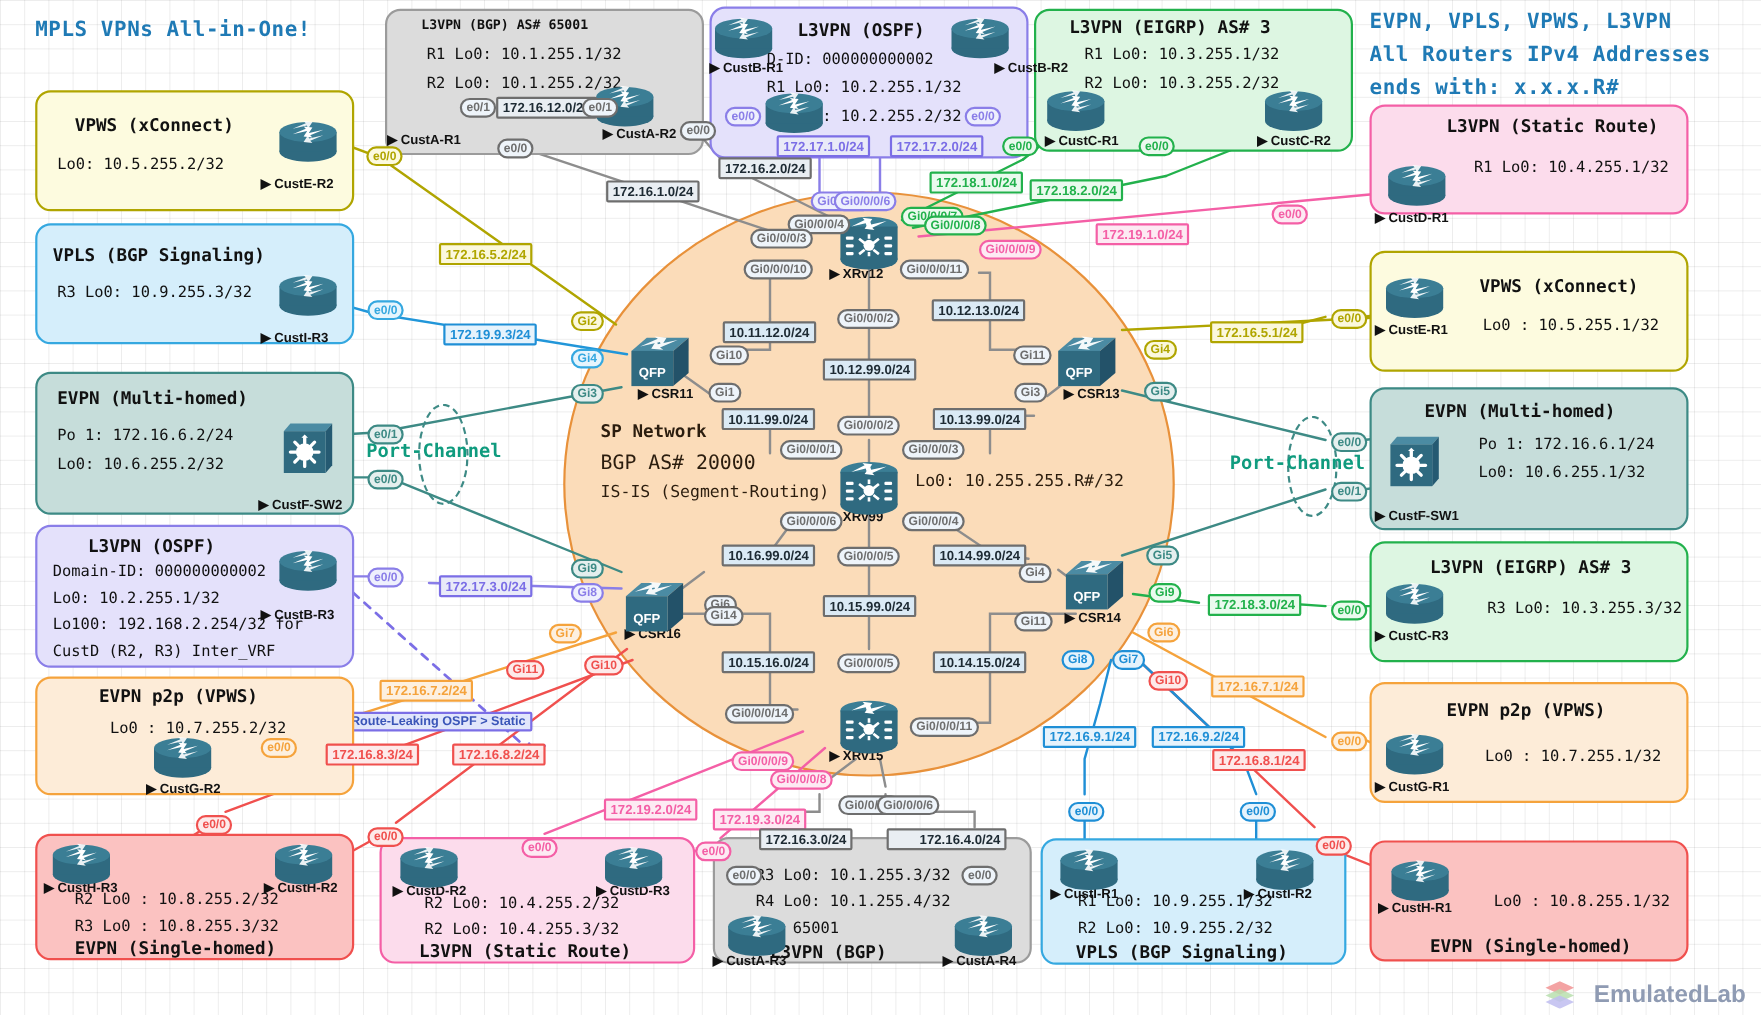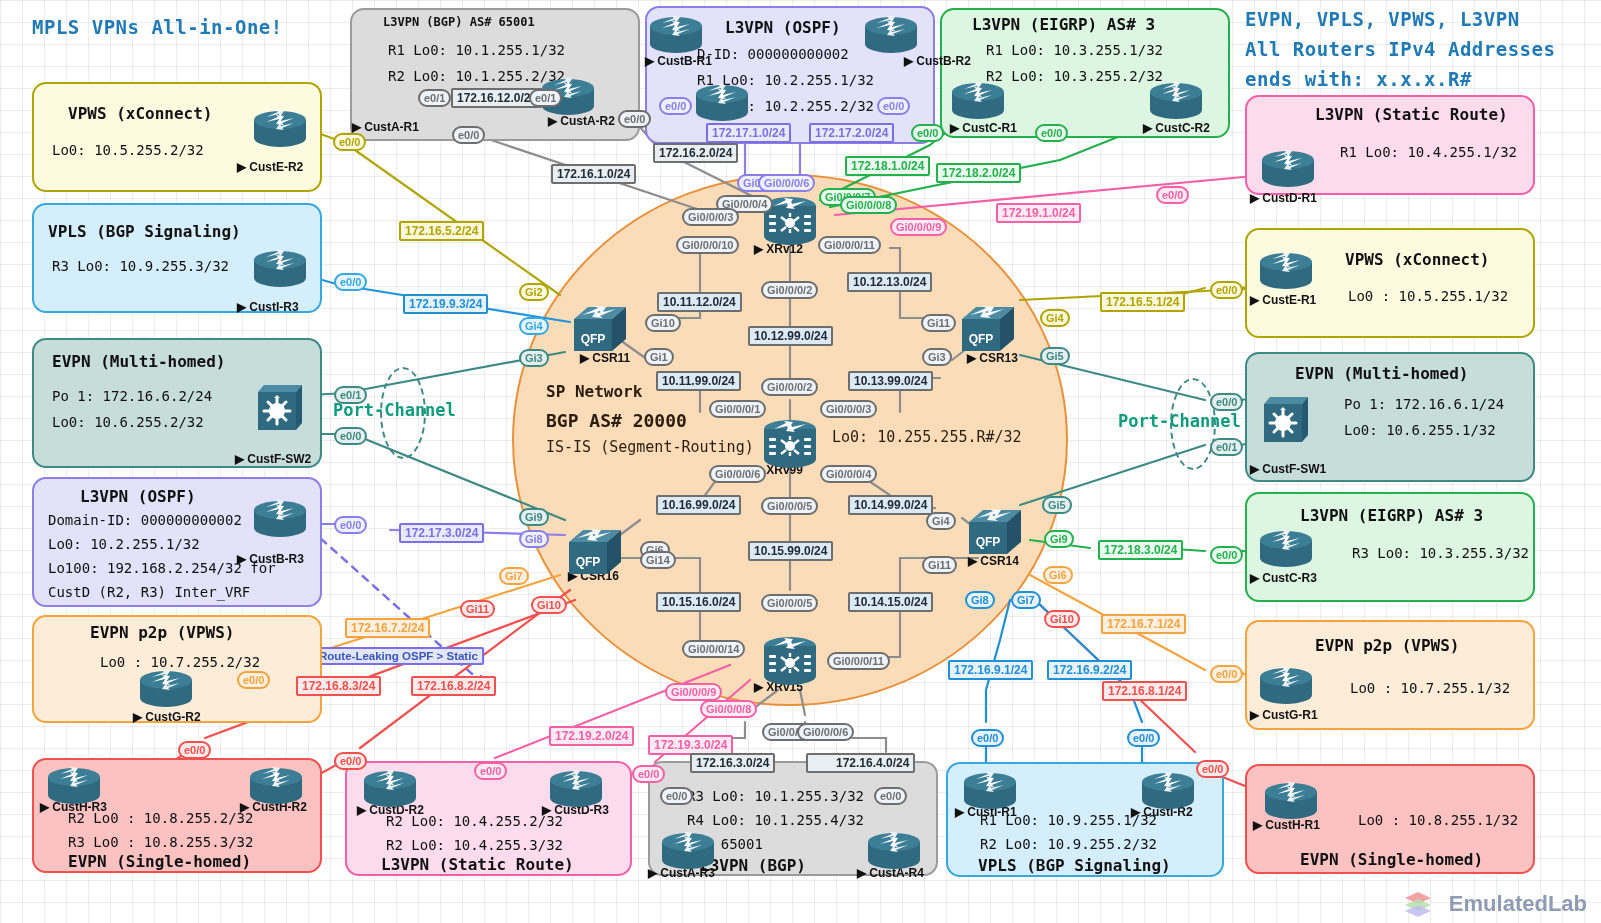--- a/index.html
+++ b/index.html
@@ -169,21 +169,21 @@
 </svg>
 
 <div class="layer">
 
   <div class="ftext hdr" style="left:32px;top:16px;">MPLS VPNs All-in-One!</div>
   <div class="ftext hdr" style="left:1245px;top:8px;">EVPN, VPLS, VPWS, L3VPN</div>
   <div class="ftext hdr" style="left:1245px;top:38px;">All Routers IPv4 Addresses</div>
   <div class="ftext hdr" style="left:1245px;top:68px;">ends with: x.x.x.R#</div>
 
   <div class="ftext" style="left:546px;top:382px;font-size:16px;font-weight:bold;color:#2b1d0e;">SP Network</div>
-  <div class="ftext" style="left:546px;top:410px;font-size:18px;font-weight:bold;color:#2b1d0e;">BGP AS# 20000</div>
+  <div class="ftext" style="left:546px;top:410px;font-size:18px;font-weight:normal;color:#2b1d0e;">BGP AS# 20000</div>
   <div class="ftext" style="left:546px;top:438px;font-size:15px;color:#2b1d0e;">IS-IS (Segment-Routing)</div>
   <div class="ftext" style="left:832px;top:428px;font-size:15px;color:#2b1d0e;">Lo0: 10.255.255.R#/32</div>
 
   <div class="ftext pc" style="left:333px;top:400px;">Port-Channel</div>
   <div class="ftext pc" style="left:1118px;top:411px;">Port-Channel</div>
 
   <div class="chip rect" style="left:313px;top:647px;border:2px solid #7b6ee6;background:#e1e6fb;color:#3a55b8;font-size:11.5px;">Route-Leaking OSPF &gt; Static</div>
 
   <div style="position:absolute;left:380px;top:367px;width:42px;height:88px;border:2.5px dashed #3d8a85;border-radius:50%;"></div>
   <div style="position:absolute;left:1170px;top:378px;width:42px;height:88px;border:2.5px dashed #3d8a85;border-radius:50%;"></div>
@@ -775,21 +775,21 @@
     <div class="chip rect" style="left: 848px; top: 495px; border: 2px solid rgb(110, 110, 110); background: rgb(219, 234, 245); color: rgb(29, 42, 51);">10.14.99.0/24</div>
     <div class="chip round" style="left: 761px; top: 497px; border: 2px solid rgb(110, 110, 110); background: rgb(238, 244, 250); color: rgb(110, 110, 110);">Gi0/0/0/5</div>
     <div class="chip round" style="left: 640px; top: 541px; border: 2px solid rgb(110, 110, 110); background: rgb(238, 244, 250); color: rgb(110, 110, 110);">Gi6</div>
     <div class="chip round" style="left: 926px; top: 512px; border: 2px solid rgb(110, 110, 110); background: rgb(238, 244, 250); color: rgb(110, 110, 110);">Gi4</div>
     <div class="chip round" style="left: 640px; top: 551px; border: 2px solid rgb(110, 110, 110); background: rgb(238, 244, 250); color: rgb(110, 110, 110);">Gi14</div>
     <div class="chip round" style="left: 922px; top: 556px; border: 2px solid rgb(110, 110, 110); background: rgb(238, 244, 250); color: rgb(110, 110, 110);">Gi11</div>
     <div class="chip rect" style="left: 748px; top: 541px; border: 2px solid rgb(110, 110, 110); background: rgb(219, 234, 245); color: rgb(29, 42, 51);">10.15.99.0/24</div>
     <div class="chip rect" style="left: 656px; top: 592px; border: 2px solid rgb(110, 110, 110); background: rgb(219, 234, 245); color: rgb(29, 42, 51);">10.15.16.0/24</div>
     <div class="chip rect" style="left: 848px; top: 592px; border: 2px solid rgb(110, 110, 110); background: rgb(219, 234, 245); color: rgb(29, 42, 51);">10.14.15.0/24</div>
     <div class="chip round" style="left: 761px; top: 594px; border: 2px solid rgb(110, 110, 110); background: rgb(238, 244, 250); color: rgb(110, 110, 110);">Gi0/0/0/5</div>
-    <div class="chip round" style="left: 659px; top: 640px; border: 2px solid rgb(110, 110, 110); background: rgb(238, 244, 250); color: rgb(110, 110, 110); margin-left: 23px;">Gi0/0/0/14</div>
+    <div class="chip round" style="left: 659px; top: 640px; border: 2px solid rgb(110, 110, 110); background: rgb(238, 244, 250); color: rgb(110, 110, 110);">Gi0/0/0/14</div>
     <div class="chip round" style="left: 827px; top: 652px; border: 2px solid rgb(110, 110, 110); background: rgb(238, 244, 250); color: rgb(110, 110, 110);">Gi0/0/0/11</div>
   </div>
 
 <div id="wm">
   <svg width="30" height="26" viewBox="0 0 30 26">
     <polygon points="15,1 28,7 15,13 2,7" fill="#f3a3a3"></polygon>
     <polygon points="15,8 28,14 15,20 2,14" fill="#b8dfae" opacity=".85"></polygon>
     <polygon points="15,14 28,20 15,26 2,20" fill="#c0bdf0" opacity=".85"></polygon>
   </svg>
   <span class="wtext">EmulatedLab</span>

